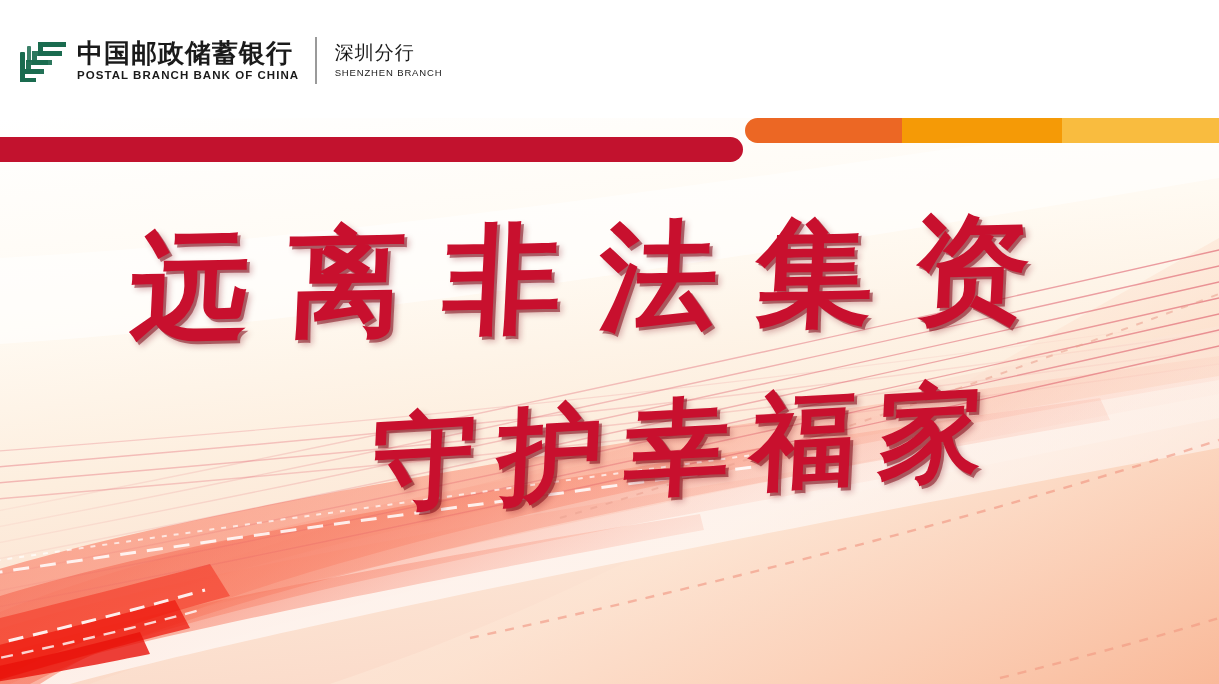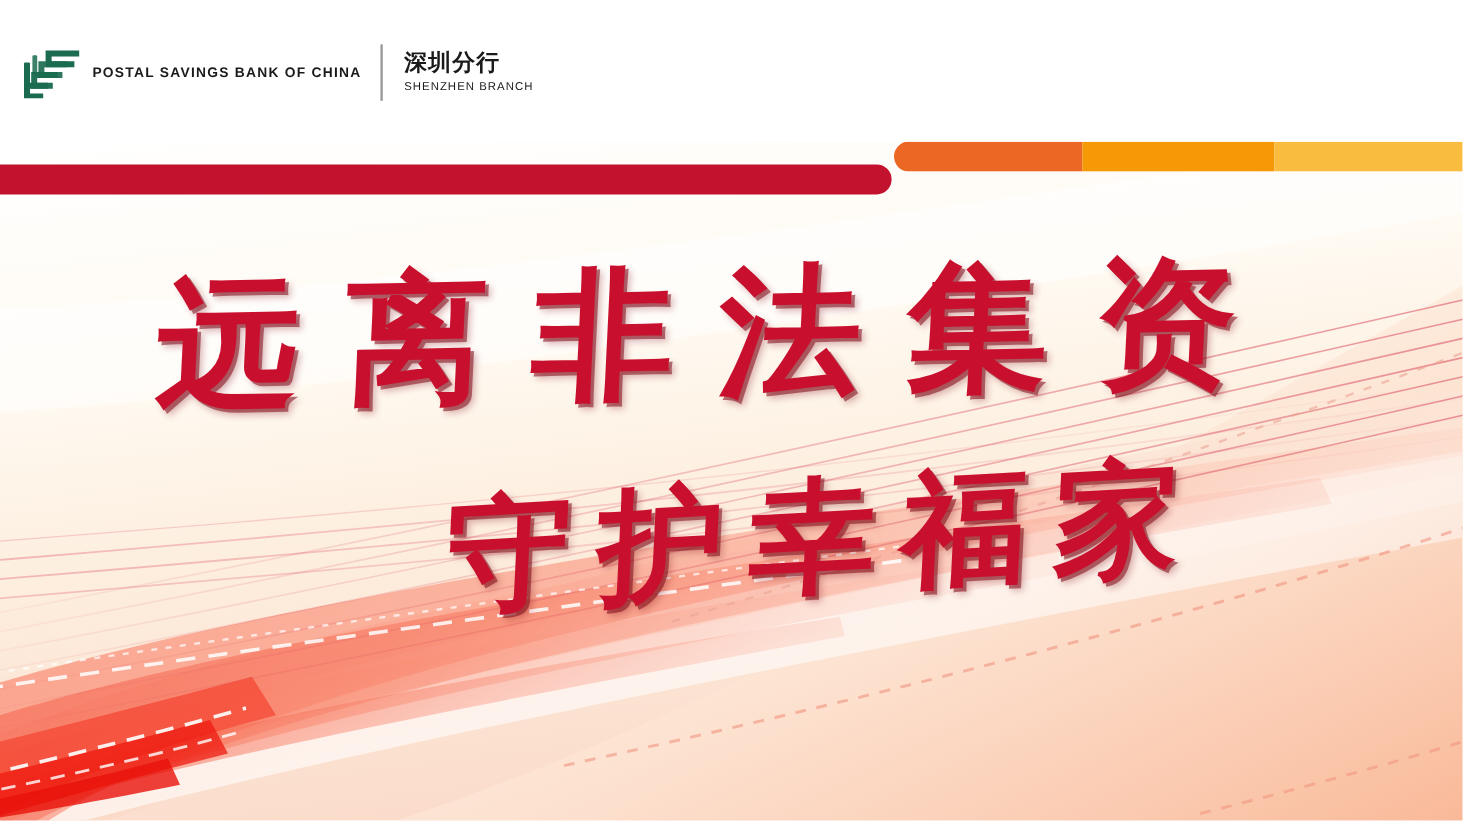--- a/index.html
+++ b/index.html
@@ -53,21 +53,21 @@
     white-space:nowrap;
   }
   #logo-divider {
     width:1.5px; height:47px;
     background:#9a9a9a;
     margin:0 18px 0 16px;
     flex:none;
   }
   .branch-cn {
     font-size:19px;
-    font-weight:bold;
+    font-weight:normal;
     letter-spacing:1px;
     color:#1a1a1a;
     line-height:1.15;
     white-space:nowrap;
     font-family:"DejaVu Sans","Liberation Sans",sans-serif;
   }
   .branch-en {
     font-size:9.5px;
     font-weight:normal;
     letter-spacing:0.85px;
@@ -283,21 +283,22 @@
             <path d="M8,20 L30,20 L30,25 L13,25 L13,29 L26,29 L26,34 L8,34 Z" opacity="0.96"></path>
             <path d="M2,29 L22,29 L22,34 L7,34 L7,38 L18,38 L18,42 L2,42 Z"></path>
 
             <rect x="2" y="12" width="5" height="22" rx="1"></rect>
             <rect x="9" y="6" width="4" height="16" rx="1" opacity="0.85"></rect>
           </g>
         </svg>
       </div>
 
       <div>
-        <div class="logo-text-en">POSTAL SAVINGS BANK OF CHINA</div>
+        <div class="logo-text-cn">中国邮政储蓄银行</div>
+        <div class="logo-text-en">POSTAL BRANCH BANK OF CHINA</div>
       </div>
 
       <div id="logo-divider"></div>
 
       <div>
         <div class="branch-cn">深圳分行</div>
         <div class="branch-en">SHENZHEN BRANCH</div>
       </div>
 
     </div>

